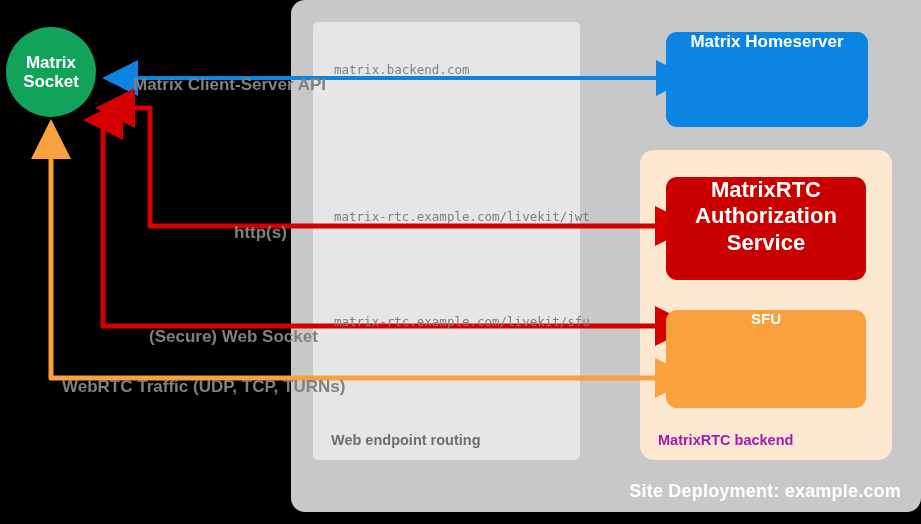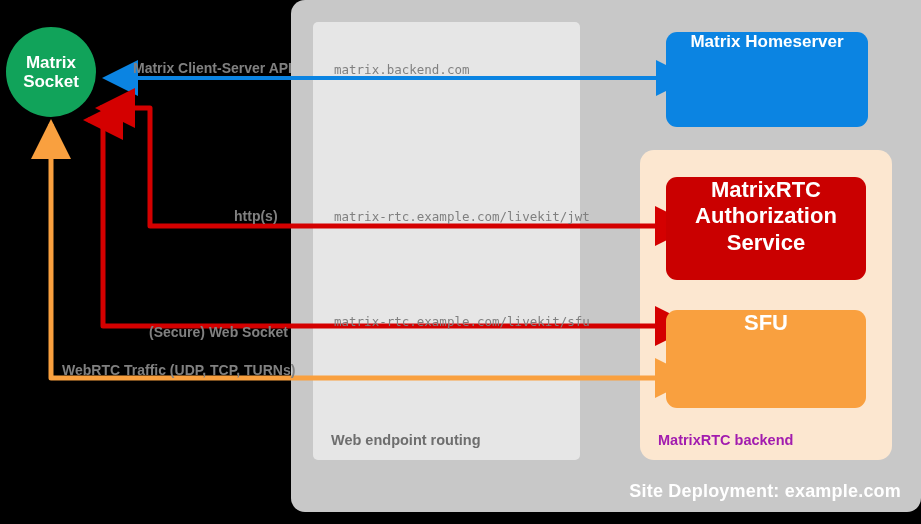--- a/index.html
+++ b/index.html
@@ -125,30 +125,31 @@
     height: 103px;
     background: #ca0000;
     font-size: 22px;
   }
   .box-sfu {
     left: 666px;
     top: 310px;
     width: 200px;
     height: 98px;
     background: #f9a03f;
-    font-size: 22px;
+    font-size: 15px;
   }
 
   
   .edge-label {
     position: absolute;
     color: #808080;
-    font-size: 14px;
-    font-weight: bold;
-    white-space: nowrap;
+    font-size: 17px;
+    font-weight: bold;
+    white-space: nowrap;
+    margin-top: 15px;
   }
   .endpoint-label {
     position: absolute;
     color: #808080;
     font-family: "DejaVu Sans Mono", "Liberation Mono", monospace;
     font-size: 12.5px;
     white-space: nowrap;
   }
 
   
@@ -206,21 +207,21 @@
 
     <path d="M 88 120 L 103 120 L 103 326 L 660 326" fill="none" stroke="#d40000" stroke-width="5" stroke-linejoin="round" marker-start="url(#ah-red-l)" marker-end="url(#ah-red-r)"></path>
 
     <path d="M 51 124 L 51 378 L 660 378" fill="none" stroke="#f9a03f" stroke-width="5" stroke-linejoin="round" marker-start="url(#ah-orange-l)" marker-end="url(#ah-orange-r)"></path>
   </svg>
 
   <div class="edge-label" style="left:133px; top:60px;">Matrix Client-Server API</div>
 
   <div class="edge-label" style="left:234px; top:208px;">http(s)</div>
 
-  <div class="edge-label" style="left:149px; top:324px;">(Secure) Web Socket</div>
+  <div class="edge-label" style="left:149px; top:312px;">(Secure) Web Socket</div>
 
   <div class="edge-label" style="left:62px; top:362px;">WebRTC Traffic (UDP, TCP, TURNs)</div>
 
   <div class="endpoint-label" style="left:334px; top:62px;">matrix.backend.com</div>
 
   <div class="endpoint-label" style="left:334px; top:209px;">matrix-rtc.example.com/livekit/jwt</div>
 
   <div class="endpoint-label" style="left:334px; top:314px;">matrix-rtc.example.com/livekit/sfu</div>
 
   <div class="client-node">

